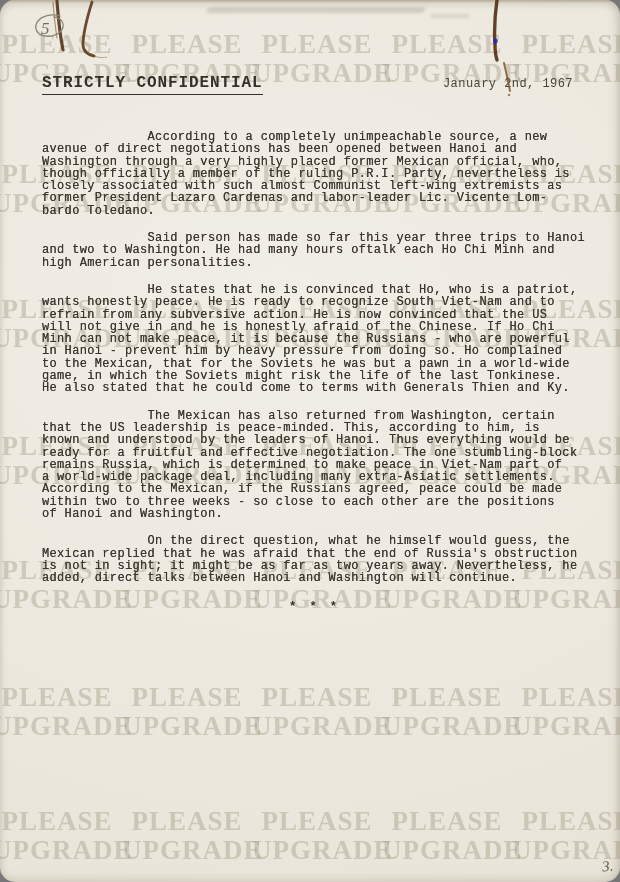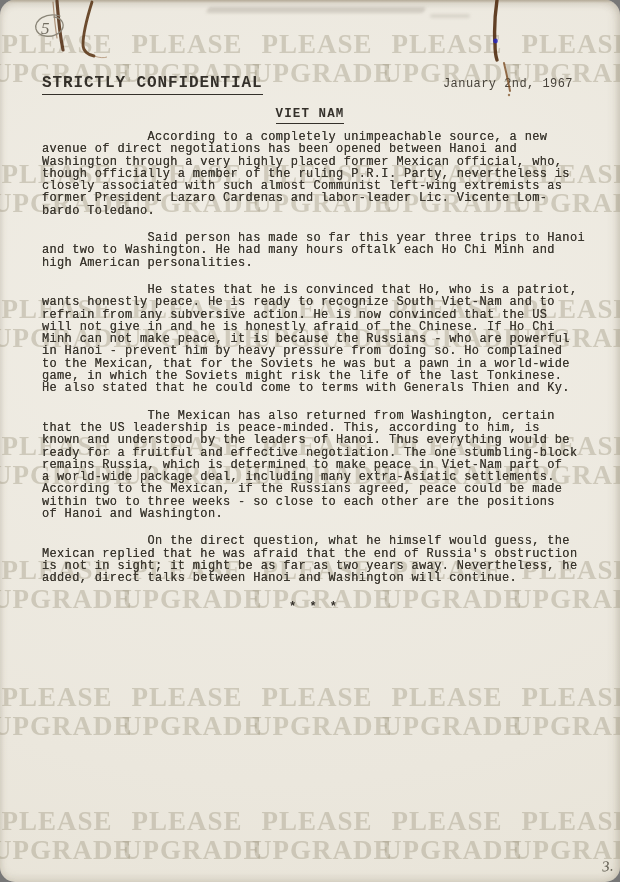--- a/index.html
+++ b/index.html
@@ -152,23 +152,20 @@
 UPGRADE</div>
       </div>
     </div>
 
   <div class="doc">
     <div class="headline">
       <span class="classification">STRICTLY CONFIDENTIAL</span>
       <span class="date">January 2nd, 1967</span>
     </div>
 
-    <div class="doc-title">
-      <span>VIET NAM</span>
-    </div>
 
     <div class="body-text">
 
       <div class="para">              According to a completely unimpeachable source, a new
 avenue of direct negotiations has been opened between Hanoi and
 Washington through a very highly placed former Mexican official, who,
 though officially a member of the ruling P.R.I. Party, nevertheless is
 closely associated with such almost Communist left-wing extremists as
 former President Lazaro Cardenas and labor-leader Lic. Vicente Lom-
 bardo Toledano.</div>

